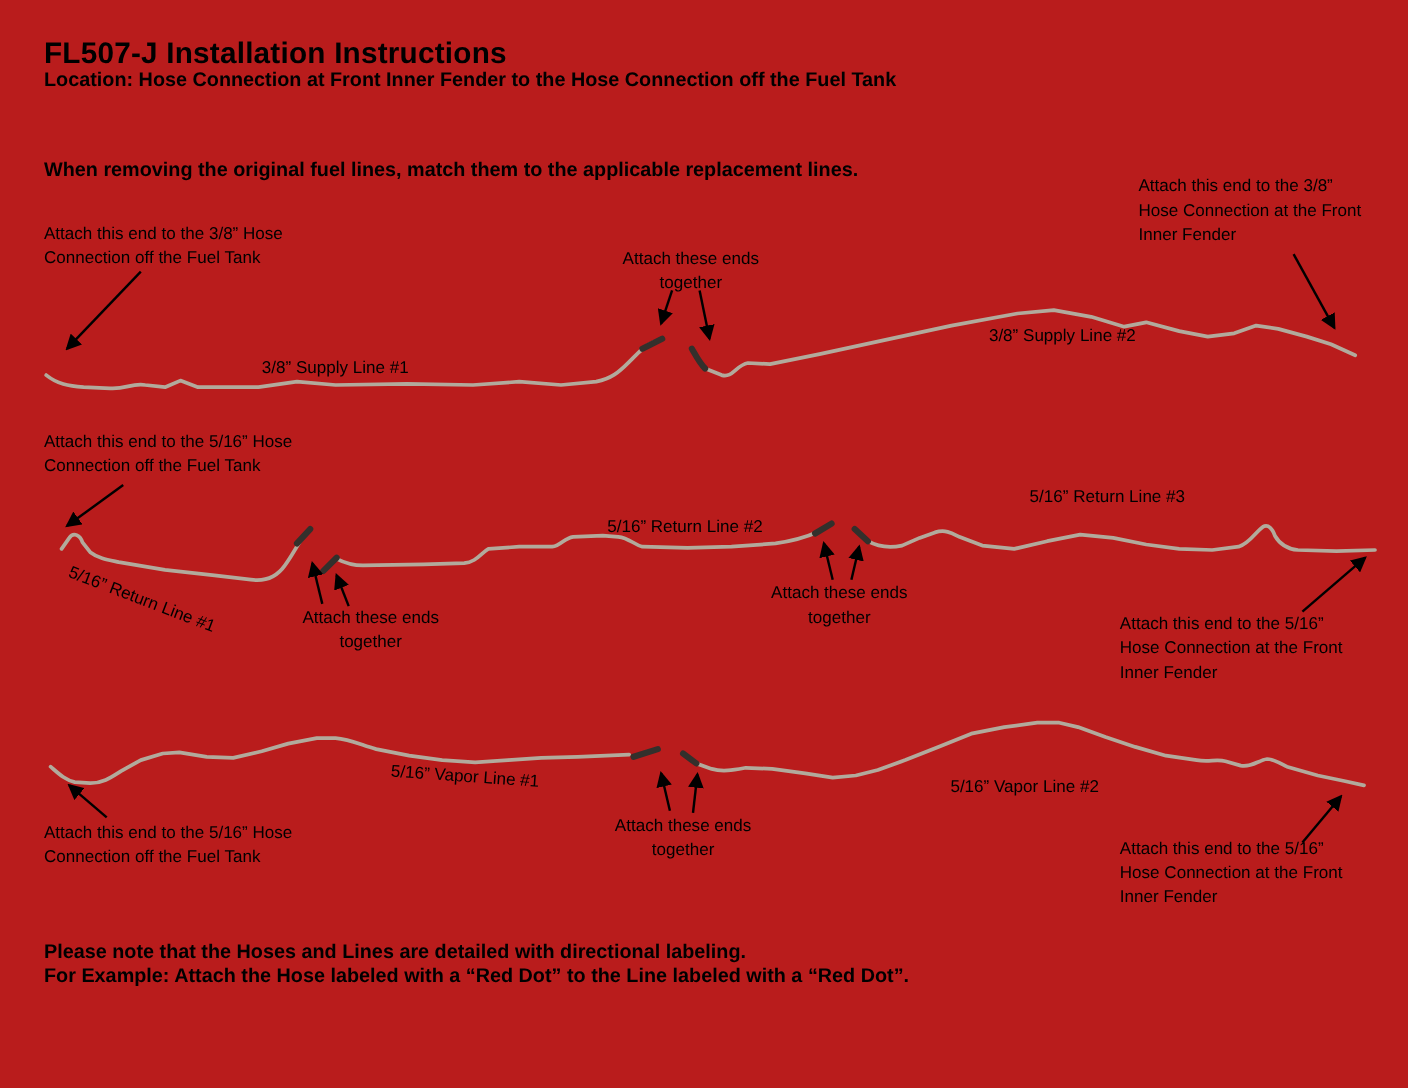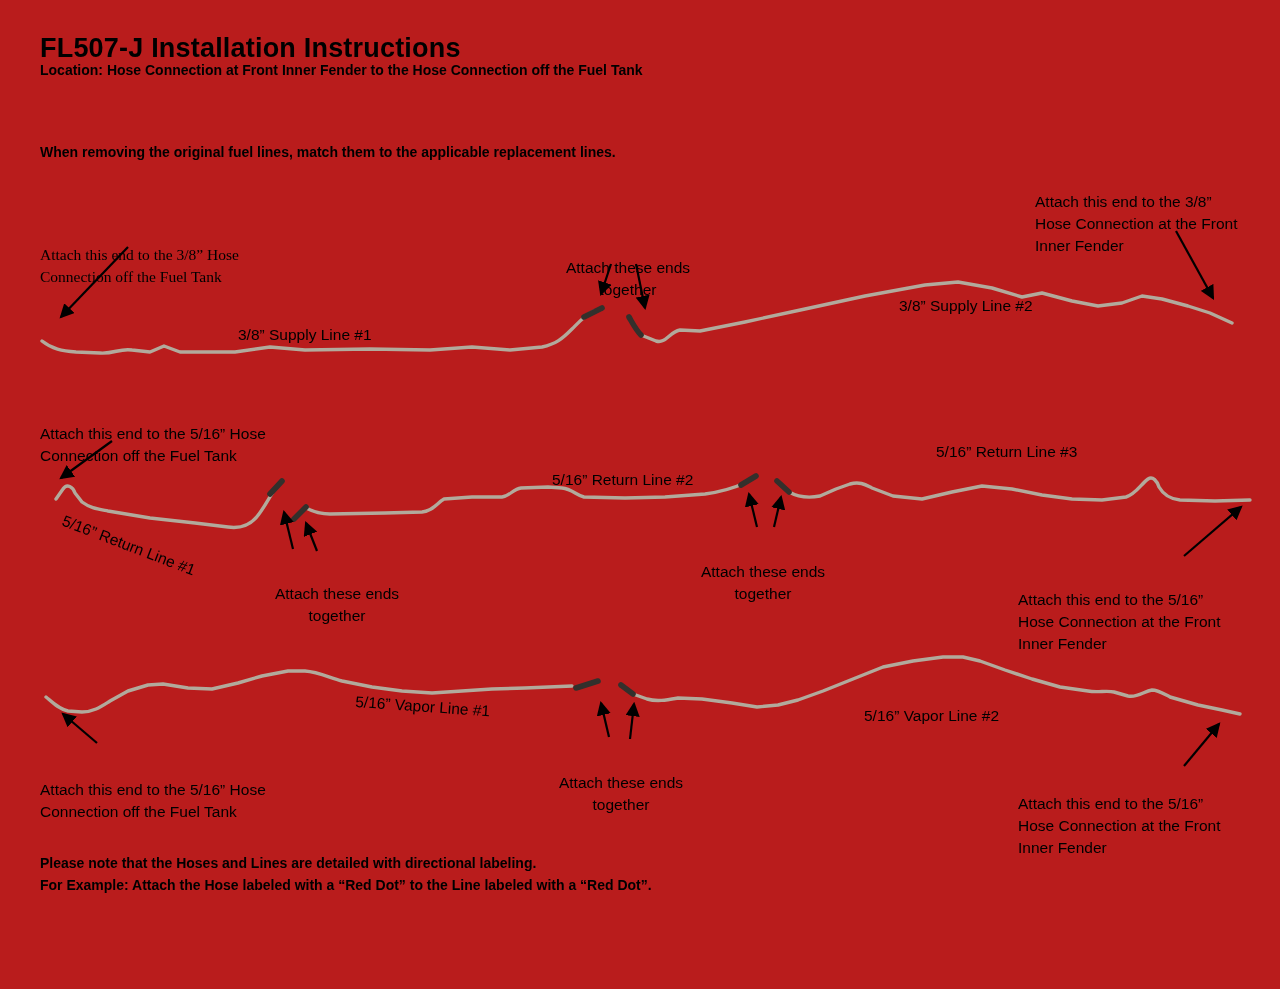--- a/index.html
+++ b/index.html
@@ -1,22 +1,22 @@
 <!DOCTYPE html>
 <html><head>
 <meta charset="utf-8">
 <style>
   html,body{margin:0;padding:0;background:#ffffff;}
   body{font-family:"Liberation Sans",sans-serif;color:#000;}
   .sheet{position:relative;width:1280px;height:989px;background:#b91c1c;overflow:hidden;}
   .sheet svg{position:absolute;left:0;top:0;}
   .abs{position:absolute;}
   .title{font-size:27px;font-weight:700;letter-spacing:.2px;}
-  .heading{font-size:14px;font-weight:700;}
-  .ann{font-size:15.5px;line-height:22px;margin-top:32px;}
+  .heading{font-size:18px;font-weight:700;}
+  .ann{font-size:15.5px;line-height:22px;}
   .label{font-size:15.5px;white-space:nowrap;}
   .center{text-align:center;}
   .rot{transform-origin:left top;}
   .tube-g{fill:none;stroke-width:3.4;stroke-linecap:round;stroke-linejoin:round;}
   .fit-g{fill:none;stroke-width:5.6;stroke-linecap:round;}
   .arrow-g{fill:none;stroke-width:2.2;}
 </style>
 </head>
 <body>
 
@@ -65,21 +65,21 @@
       <line x1="609" y1="737" x2="601" y2="703" marker-end="url(#ah)"></line>
       <line x1="630" y1="739" x2="634" y2="704" marker-end="url(#ah)"></line>
       <line x1="1184" y1="766" x2="1219" y2="724" marker-end="url(#ah)"></line>
     </g>
   </svg>
 
   <div class="abs title" style="left:40px;top:33px;">FL507-J Installation Instructions</div>
   <div class="abs heading" style="left:40px;top:62px;">Location: Hose Connection at Front Inner Fender to the Hose Connection off the Fuel Tank</div>
   <div class="abs heading" style="left:40px;top:144px;">When removing the original fuel lines, match them to the applicable replacement lines.</div>
 
-  <div class="abs ann" style="left:40px;top:212px;font-family:Liberation Serif, serif;">
+  <div class="abs ann" style="left:40px;top:202px;">
     <div>Attach this end to the 3/8” Hose</div>
     <div>Connection off the Fuel Tank</div>
   </div>
   <div class="abs ann" style="left:1035px;top:159px;">
     <div>Attach this end to the 3/8”</div>
     <div>Hose Connection at the Front</div>
     <div>Inner Fender</div>
   </div>
   <div class="abs ann center" style="left:555px;top:225px;width:146px;">
     <div>Attach these ends</div>

